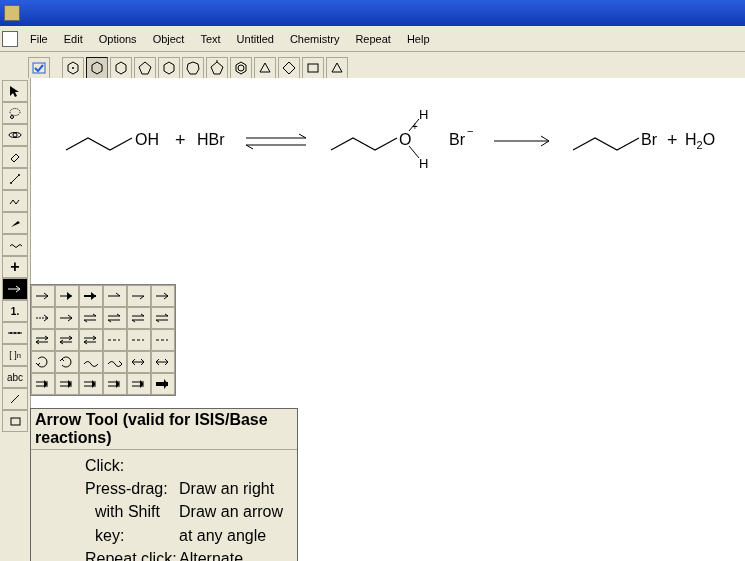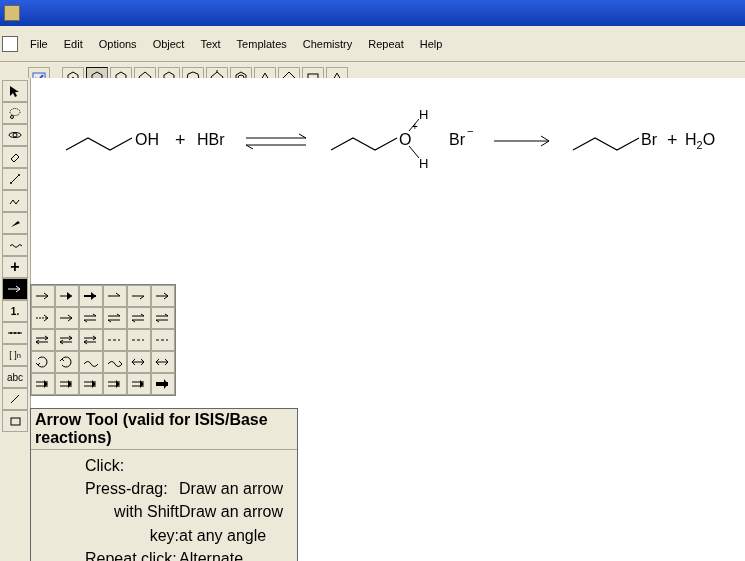--- a/index.html
+++ b/index.html
@@ -22,21 +22,21 @@
     font-weight: bold;
     font-size: 13px;
   }
   .titlebar .appicon {
     width: 16px; height: 16px;
     background: #d4c070;
     border: 1px solid #666;
     margin-right: 4px;
   }
   .menubar {
-    height: 36px;
+    height: 26px;
     background: #ece9d8;
     display: flex;
     align-items: center;
     padding-left: 2px;
     border-bottom: 1px solid #aca899;
   }
   .menubar .docicon {
     width: 16px; height: 16px;
     background: #fff;
     border: 1px solid #666;
@@ -139,39 +139,39 @@
     border-bottom: 1px solid #aca899;
     padding: 2px 4px;
     font-weight: bold;
   }
   .tooltip .tt-body {
     padding: 4px 6px;
     line-height: 1.45;
   }
   .tooltip .tt-row { display: flex; margin-left: 48px; }
   .tooltip .tt-col1 { width: 94px; flex-shrink: 0; }
-  .tooltip .tt-col1.indent { padding-left: 10px; text-align: right; }
+  .tooltip .tt-col1.indent { padding-left: 10px; }
   .tooltip .tt-col2 { flex: 1; }
   .tooltip .tt-col2 b { font-weight: normal; }
 </style>
 </head>
 <body>
 
 <div class="titlebar">
   <div class="appicon"></div>
 </div>
 
 <div class="menubar">
   <div class="docicon"></div>
   <span class="menuitem">File</span>
   <span class="menuitem">Edit</span>
   <span class="menuitem">Options</span>
   <span class="menuitem">Object</span>
   <span class="menuitem">Text</span>
-  <span class="menuitem">Templates</span>
+  <span class="menuitem">Untitled</span>
   <span class="menuitem">Chemistry</span>
   <span class="menuitem">Repeat</span>
   <span class="menuitem">Help</span>
 </div>
 
 <div class="toolbar-top">
   <div class="tbtn">
       <svg viewBox="0 0 16 16">
         <rect x="2" y="3" width="12" height="10" fill="none" stroke="#2a5dde"></rect>
         <path d="M4 8 L7 11 L12 5" fill="none" stroke="#2a5dde" stroke-width="2"></path>
@@ -546,21 +546,21 @@
 </div>
 
 <div class="tooltip">
   <div class="tt-title">Arrow Tool (valid for ISIS/Base reactions)</div>
   <div class="tt-body">
     <div class="tt-row">
         <div class="tt-col1">Click:</div>
       </div>
     <div class="tt-row">
         <div class="tt-col1">Press-drag:</div>
-        <div class="tt-col2">Draw an arrow</div>
+        <div class="tt-col2">Draw an right</div>
       </div>
     <div class="tt-row">
         <div class="tt-col1 indent">with Shift key:</div>
         <div class="tt-col2">Draw an arrow at <b>any angle</b></div>
       </div>
     <div class="tt-row">
         <div class="tt-col1">Repeat click:</div>
         <div class="tt-col2">Alternate between left, right, and double arrowhead</div>
       </div>
   </div>

